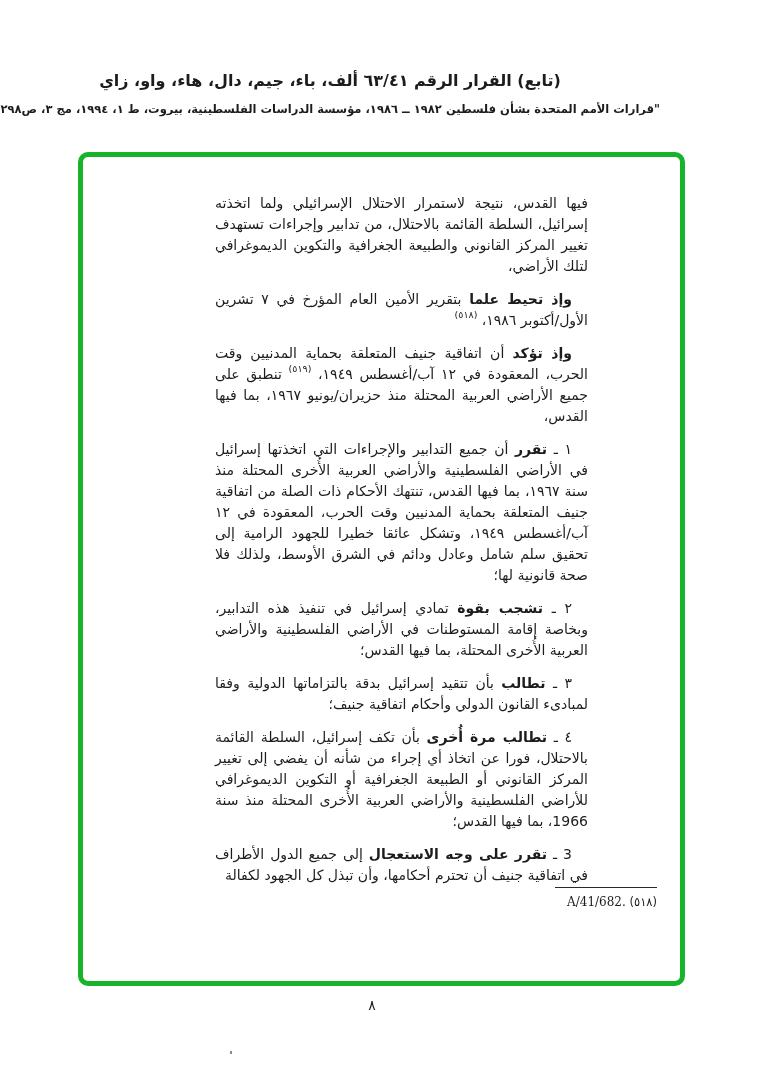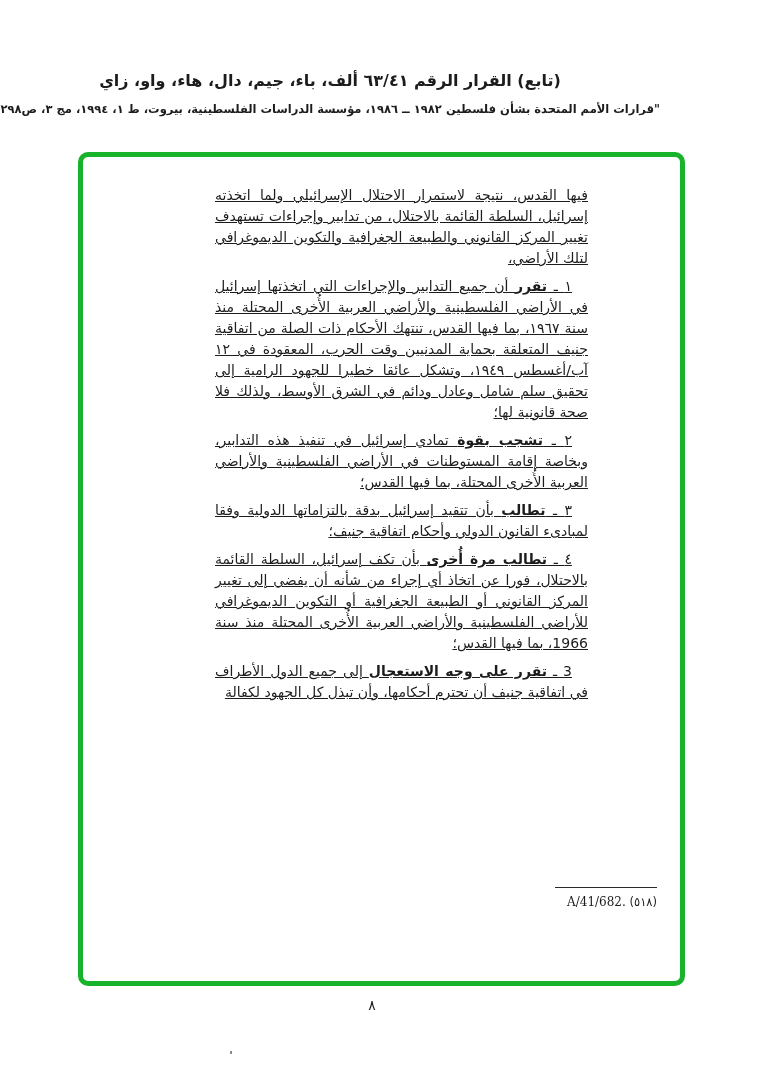--- a/index.html
+++ b/index.html
@@ -15,21 +15,21 @@
   
   .greenbox{
     position:absolute;left:78px;top:152px;width:607px;height:834px;
     box-sizing:border-box;border:5px solid #17b32a;border-radius:10px;background:#fff;
   }
   
   .body-col{
     position:absolute;top:24px;right:92px;width:373px;
     direction:rtl;text-align:justify;font-size:14px;line-height:21px;
   }
-  .para{margin:4px 0 7px 0;text-decoration:underline;}
+  .para{margin:12px 0 7px 0;}
   .para.indent{text-indent:16px;}
   .para b{font-weight:bold;}
   sup.fnref{font-size:9.5px;position:relative;top:-1px;vertical-align:super;line-height:0;}
   
   .fn-block{
     position:absolute;top:730px;right:23px;width:372px;direction:rtl;
     font-size:11.5px;line-height:18.5px;text-align:right;
   }
   .fn-sep{width:102px;height:0;border-top:1.5px solid #2a2a2a;margin-bottom:5px;}
   .fn-line{white-space:nowrap;}
@@ -45,20 +45,22 @@
 <div class="page">
 
   <div class="hdr">
     <div class="hdr-title">(تابع) القرار الرقم ٦٣/٤١ ألف، باء، جيم، دال، هاء، واو، زاي</div>
     <div class="hdr-src">"قرارات الأمم المتحدة بشأن فلسطين ١٩٨٢ ــ ١٩٨٦، مؤسسة الدراسات الفلسطينية، بيروت، ط ١، ١٩٩٤، مج ٣، ص٢٩٨- ٣١٠"</div>
   </div>
 
   <div class="greenbox" style="border-color: rgb(23, 179, 42);">
     <div class="body-col">
         <p class="para"><span>فيها القدس، نتيجة لاستمرار الاحتلال الإسرائيلي ولما اتخذته إسرائيل، السلطة القائمة بالاحتلال، من تدابير وإجراءات تستهدف تغيير المركز القانوني والطبيعة الجغرافية والتكوين الديموغرافي لتلك الأراضي،</span></p>
+        <p class="para indent"><b>وإذ تحيط علما</b><span> بتقرير الأمين العام المؤرخ في ٧ تشرين الأول/أكتوبر ١٩٨٦، </span><sup class="fnref">(٥١٨)</sup></p>
+        <p class="para indent"><b>وإذ تؤكد</b><span> أن اتفاقية جنيف المتعلقة بحماية المدنيين وقت الحرب، المعقودة في ١٢ آب/أغسطس ١٩٤٩، </span><sup class="fnref">(٥١٩)</sup><span> تنطبق على جميع الأراضي العربية المحتلة منذ حزيران/يونيو ١٩٦٧، بما فيها القدس،</span></p>
         <p class="para indent"><span>١ ـ </span><b>تقرر</b><span> أن جميع التدابير والإجراءات التي اتخذتها إسرائيل في الأراضي الفلسطينية والأراضي العربية الأُخرى المحتلة منذ سنة ١٩٦٧، بما فيها القدس، تنتهك الأحكام ذات الصلة من اتفاقية جنيف المتعلقة بحماية المدنيين وقت الحرب، المعقودة في ١٢ آب/أغسطس ١٩٤٩، وتشكل عائقا خطيرا للجهود الرامية إلى تحقيق سلم شامل وعادل ودائم في الشرق الأوسط، ولذلك فلا صحة قانونية لها؛</span></p>
         <p class="para indent"><span>٢ ـ </span><b>تشجب بقوة</b><span> تمادي إسرائيل في تنفيذ هذه التدابير، وبخاصة إقامة المستوطنات في الأراضي الفلسطينية والأراضي العربية الأُخرى المحتلة، بما فيها القدس؛</span></p>
         <p class="para indent"><span>٣ ـ </span><b>تطالب</b><span> بأن تتقيد إسرائيل بدقة بالتزاماتها الدولية وفقا لمبادىء القانون الدولي وأحكام اتفاقية جنيف؛</span></p>
         <p class="para indent"><span>٤ ـ </span><b>تطالب مرة أُخرى</b><span> بأن تكف إسرائيل، السلطة القائمة بالاحتلال، فورا عن اتخاذ أي إجراء من شأنه أن يفضي إلى تغيير المركز القانوني أو الطبيعة الجغرافية أو التكوين الديموغرافي للأراضي الفلسطينية والأراضي العربية الأُخرى المحتلة منذ سنة 1966، بما فيها القدس؛</span></p>
         <p class="para indent"><span>3 ـ </span><b>تقرر على وجه الاستعجال</b><span> إلى جميع الدول الأطراف في اتفاقية جنيف أن تحترم أحكامها، وأن تبذل كل الجهود لكفالة</span></p>
       </div>
 
     <div class="fn-block">
       <div class="fn-sep"></div>
       <div class="fn-line">

